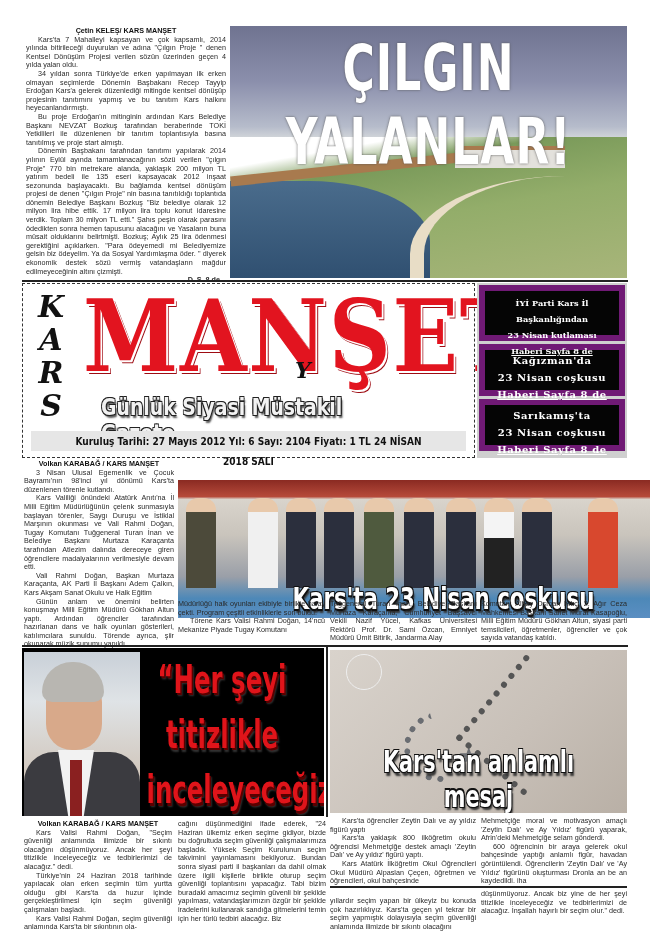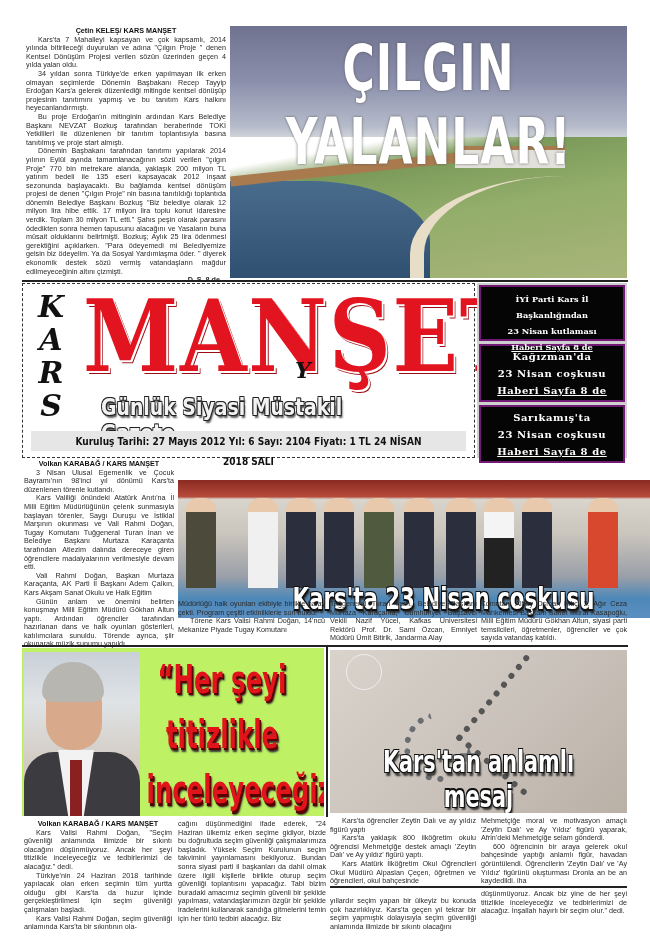--- a/index.html
+++ b/index.html
@@ -88,26 +88,26 @@
     line-height: 20px; text-align: center; color: #111;
     transform-origin: center;
   }
   #info-bar span { display: inline-block; transform: scaleX(0.86); }
 
   
   #promo-col { left: 477px; top: 283px; width: 150px; height: 175px; background: #cfcfcf; padding: 2px; }
   .promo {
     background: #050505; color: #fff; text-align: center;
     font-family: "DejaVu Serif", serif; font-weight: bold;
-    margin-bottom: 3px; border: 2px solid #701a75;
+    margin-bottom: 3px; border: 6px solid #701a75;
   }
   .promo .line { display: block; }
   .promo .link { text-decoration: underline; }
   #promo-1 { height: 56px; padding-top: 4px; font-size: 8.2px; line-height: 16px; }
-  #promo-2, #promo-3 { height: 58px; padding-top: 2px; font-size: 10px; line-height: 17px; letter-spacing: 0.6px; }
+  #promo-2, #promo-3 { height: 52px; padding-top: 2px; font-size: 10px; line-height: 17px; letter-spacing: 0.6px; }
 
   
   #nisan-text { left: 24px; top: 460px; width: 150px; }
   #nisan-photo {
     left: 178px; top: 480px; width: 531px; height: 138px; overflow: hidden;
     background: linear-gradient(to bottom, #8a2a22 0%, #b64a3a 12%, #d9d4cc 14%, #c9c4bc 40%, #9a9fa8 70%, #4d88b8 86%, #5b8fc2 100%);
   }
   .person {
     position: absolute; bottom: 30px; width: 30px; height: 90px;
     background: linear-gradient(to bottom, #e8c9ab 0 14px, #2b2f3d 14px);
@@ -117,21 +117,21 @@
     position: absolute; left: 0; bottom: 4px; width: 100%; text-align: center;
     font-family: "DejaVu Sans", sans-serif; font-weight: bold; font-size: 26px;
     color: #fff; transform: scaleX(0.82) scaleY(1.15);
     text-shadow: 1px 1px 0 #111, -1px -1px 0 #111, 1px -1px 0 #111, -1px 1px 0 #111, 2px 3px 2px #333;
   }
   #nisan-col2 { left: 178px; top: 600px; width: 147px; }
   #nisan-col3 { left: 330px; top: 600px; width: 147px; }
   #nisan-col4 { left: 481px; top: 600px; width: 146px; }
 
   
-  #herseyi-box { left: 22px; top: 648px; width: 302px; height: 168px; overflow: hidden; background: #bef264; }
+  #herseyi-box { left: 22px; top: 648px; width: 302px; height: 168px; overflow: hidden; background: #000000; }
   #portrait {
     position: absolute; left: 2px; top: 4px; width: 116px; height: 164px;
     background: linear-gradient(to bottom, #c9d0d8 0%, #dfe3e6 30%, #c9b7a5 100%);
     overflow: hidden;
   }
   #portrait .hair { position: absolute; left: 18px; top: 10px; width: 62px; height: 40px; background: #b8b6b1; border-radius: 30px 30px 10px 10px; }
   #portrait .face { position: absolute; left: 22px; top: 26px; width: 56px; height: 72px; background: #d8a98a; border-radius: 24px 24px 26px 26px; }
   #portrait .suit { position: absolute; left: 0; top: 100px; width: 116px; height: 70px; background: #3b3b40; border-radius: 30px 30px 0 0; }
   #portrait .shirt { position: absolute; left: 34px; top: 98px; width: 36px; height: 70px; background: #f2f2f2; clip-path: polygon(0 0, 100% 0, 70% 100%, 30% 100%); }
   #portrait .tie { position: absolute; left: 46px; top: 108px; width: 12px; height: 60px; background: #8a2020; }

